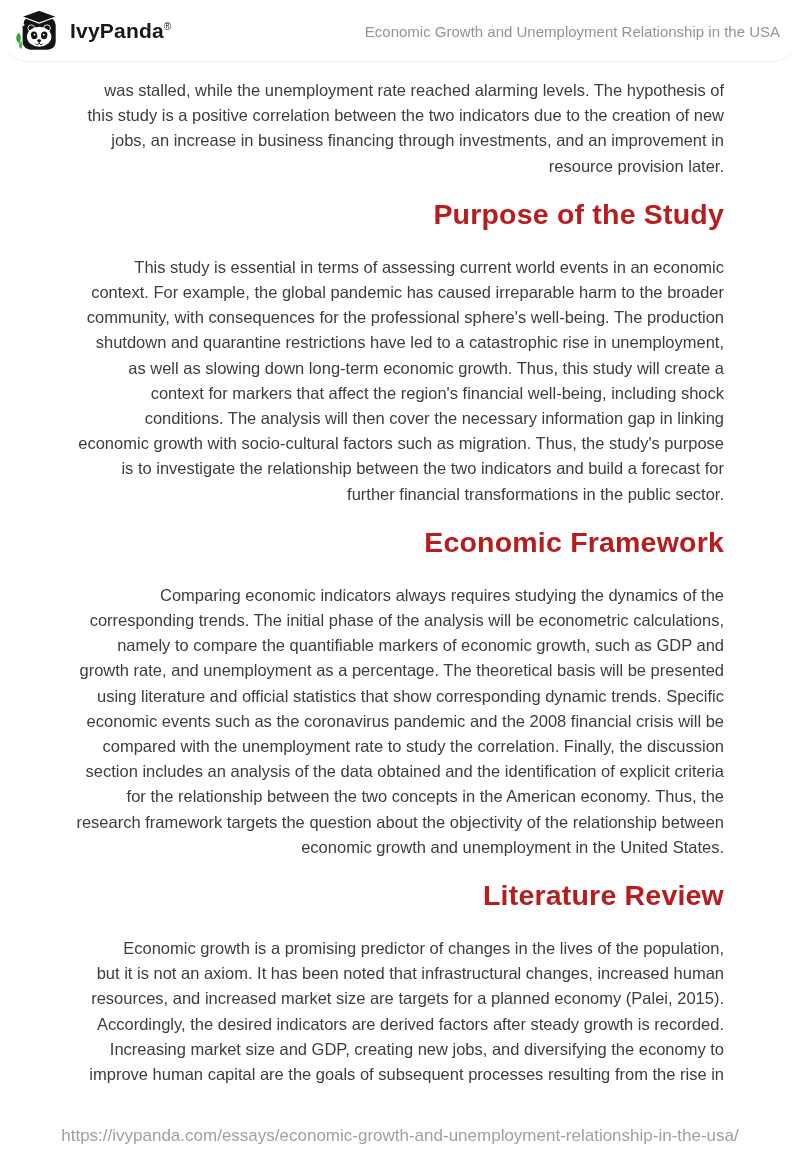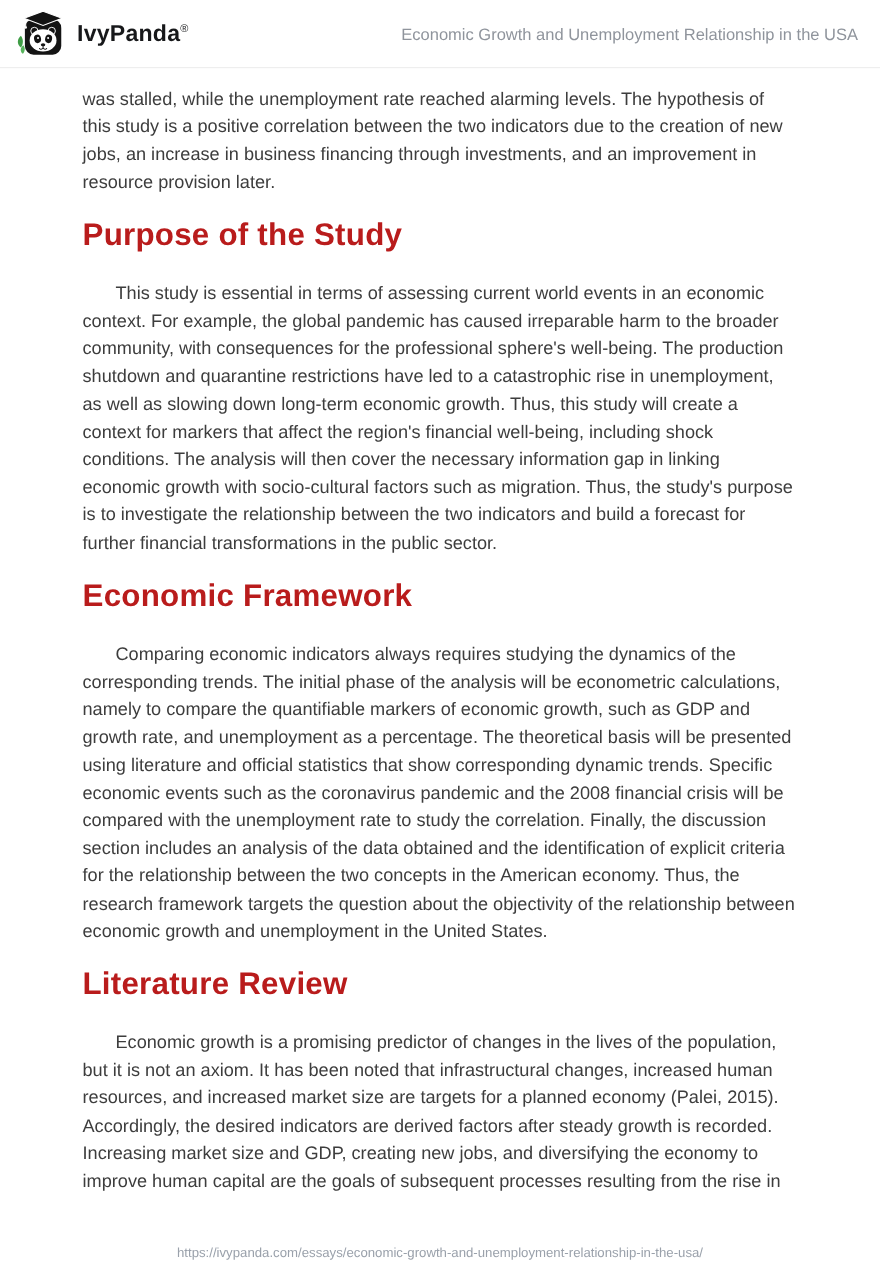--- a/index.html
+++ b/index.html
@@ -13,58 +13,59 @@
     font-family: "Liberation Sans", sans-serif;
     overflow: hidden;
   }
   .header {
     height: 62px;
     display: flex;
     align-items: center;
     justify-content: space-between;
     padding: 8px 20px 8px 14px;
     border-bottom: 1px solid #ededed;
+    border-radius: 29px;
   }
   .brand { display: flex; align-items: center; gap: 10px; }
   .logo { width: 46px; height: 46px; display: inline-block; }
   .logo svg { width: 46px; height: 46px; display: block; }
   .brand-name {
     font-size: 21px;
     font-weight: 700;
     color: #17181a;
     letter-spacing: 0.2px;
   }
   .brand-name sup { font-size: 10px; font-weight: 400; }
   .doc-title {
     font-size: 15px;
     color: #8f949c;
     padding-top: 2px;
   }
-  .content { padding: 16px 76px 0 75px; }
+  .content { padding: 16px 76px 0 75px; text-align: right; }
   .content p {
     font-size: 16.5px;
     line-height: 25.2px;
     color: #3d3d3d;
   }
   .content p.indent { text-indent: 30px; }
   .content h2 {
     font-size: 28.5px;
     line-height: 34px;
     font-weight: 700;
     color: #b91c1c;
     margin: 18px 0 24px 0;
     letter-spacing: 0.2px;
   }
   .footer {
     position: absolute;
     left: 0;
     right: 0;
     bottom: 14px;
     text-align: center;
-    font-size: 12px;
+    font-size: 17px;
     color: #9aa1ab;
   }
 </style>
 </head>
 <body>
 
 <div class="page">
 
   <header class="header">
     <div class="brand">

